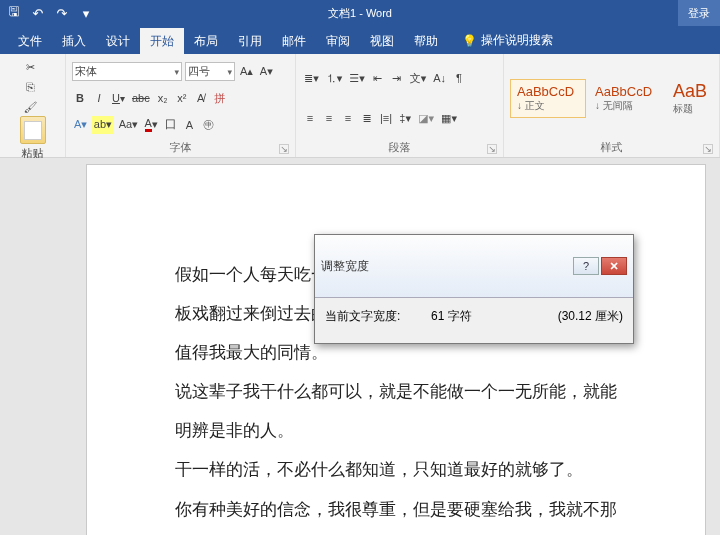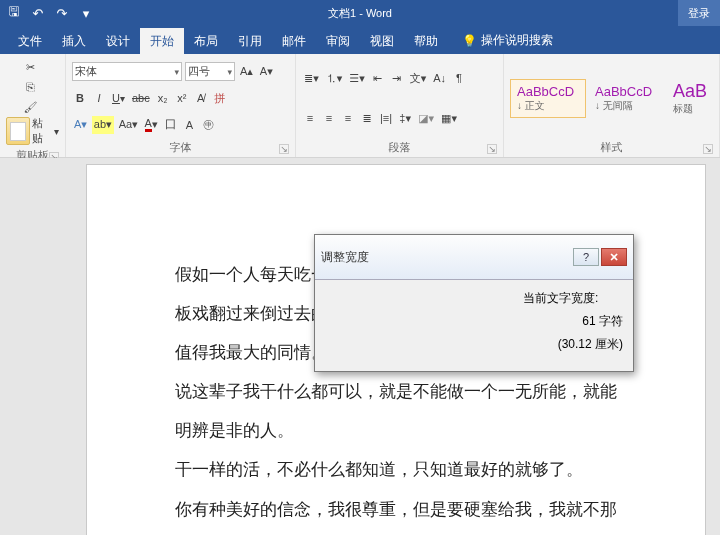--- a/index.html
+++ b/index.html
@@ -17,37 +17,37 @@
   .group { border-right: 1px solid #e1e1e1; padding: 4px 6px 2px; display: flex; flex-direction: column; }
   .group .body { flex: 1; display: flex; flex-direction: column; justify-content: space-around; }
   .group .label { text-align: center; font-size: 11px; color: #666; padding-top: 2px; position: relative; }
   .group .label .launcher { position: absolute; right: 0; bottom: 1px; font-size: 9px; color: #888; border: 1px solid #ccc; width: 10px; height: 10px; line-height: 8px; }
   .row { display: flex; align-items: center; gap: 3px; }
   .combo { border: 1px solid #c0c0c0; background: #fff; padding: 1px 2px; display: flex; align-items: center; font-size: 11px; justify-content: flex-end; }
   .combo .dd { margin-left: auto; color: #666; font-size: 9px; padding-left: 2px; }
   .ribbtn { padding: 1px 2px; display: flex; align-items: center; justify-content: center; min-width: 16px; height: 18px; color: #444; }
   .clip { display: flex; align-items: center; }
   .clip-left { display: flex; flex-direction: column; gap: 2px; padding-right: 4px; }
-  .paste { display: flex; align-items: center; font-size: 11px; gap: 2px; }
+  .paste { display: flex; flex-direction: column; align-items: center; font-size: 11px; gap: 2px; }
   .paste .ic { width: 26px; height: 28px; background: linear-gradient(#f9e8b8,#f4d47a); border: 1px solid #d9b95e; border-radius: 2px; position: relative; }
   .paste .ic::after { content:""; position:absolute; inset:4px 3px 3px 3px; background:#fff; border:1px solid #ccc; }
   .style-item { border: 1px solid transparent; padding: 4px 6px; text-align: left; width: 76px; }
-  .style-item .prev { font-size: 13px; color: #a21caf; }
+  .style-item .prev { font-size: 13px; color: #c2410c; }
   .style-item .nm { font-size: 10px; color: #666; }
   .style-item.sel { border-color: #f0c36d; background: #fdf5e6; }
   .doc-area { position: absolute; top: 158px; left: 0; right: 0; bottom: 0; background: #e6e6e6; }
   .page { position: absolute; left: 86px; top: 6px; width: 620px; height: 420px; background: #fff; border: 1px solid #c9c9c9; padding: 90px 88px 20px; }
   .page p { font-size: 17px; line-height: 2.3; color: #222; font-family: "SimSun","STSong",serif; }
   .dialog { position: absolute; left: 314px; top: 234px; width: 320px; background: #f0f0f0; border: 1px solid #7a7a7a; box-shadow: 2px 3px 8px rgba(0,0,0,0.4); font-size: 12px; }
-  .dlg-title { background: linear-gradient(#fdfdfd,#e4ecf7); border-bottom: 1px solid #aab; padding: 13px 6px; display: flex; align-items: center; color: #333; }
+  .dlg-title { background: linear-gradient(#fdfdfd,#e4ecf7); border-bottom: 1px solid #aab; padding: 22px 6px; display: flex; align-items: center; color: #333; }
   .dlg-title .btns { margin-left: auto; display: flex; }
   .dlg-title .wb { width: 26px; height: 18px; border: 1px solid #9aa; background: linear-gradient(#f5f8fc,#dbe5f1); margin-left: 2px; display:flex;align-items:center;justify-content:center;font-size:11px;color:#334; }
   .dlg-title .wb.close { background: linear-gradient(#e47a6e,#c9473a); border-color:#a73c31; color:#fff; font-weight:bold; }
   .dlg-body { padding: 10px 10px 10px; }
-  .dlg-row { display: flex; align-items: flex-end; margin-bottom: 8px; gap: 6px; flex-direction: column; }
+  .dlg-row { display: flex; align-items: flex-end; margin-bottom: 8px; gap: 6px; }
   .dlg-row .lab { width: 100px; }
   .spin { display: flex; }
   .spin input { width: 64px; border: 1px solid #6a8bd8; padding: 2px 3px; font-size: 12px; }
   .spin .updn { display:flex; flex-direction:column; }
   .spin .updn span { width:14px; height:10px; border:1px solid #999; background:#eee; font-size:7px; text-align:center; line-height:8px; }
   .red-frame { border: 2px solid #d83a2c; padding: 6px 8px 10px; margin: -4px -4px 0; }
   .dlg-buttons { display: flex; justify-content: space-between; gap: 10px; margin-top: 10px; }
   .dlg-buttons button { width: 78px; padding: 3px 0; border: 1px solid #8a8a8a; background: linear-gradient(#fdfdfd,#e5e5e5); font-size: 12px; border-radius: 2px; }
   .mini { font-size: 10px; }
 </style>

